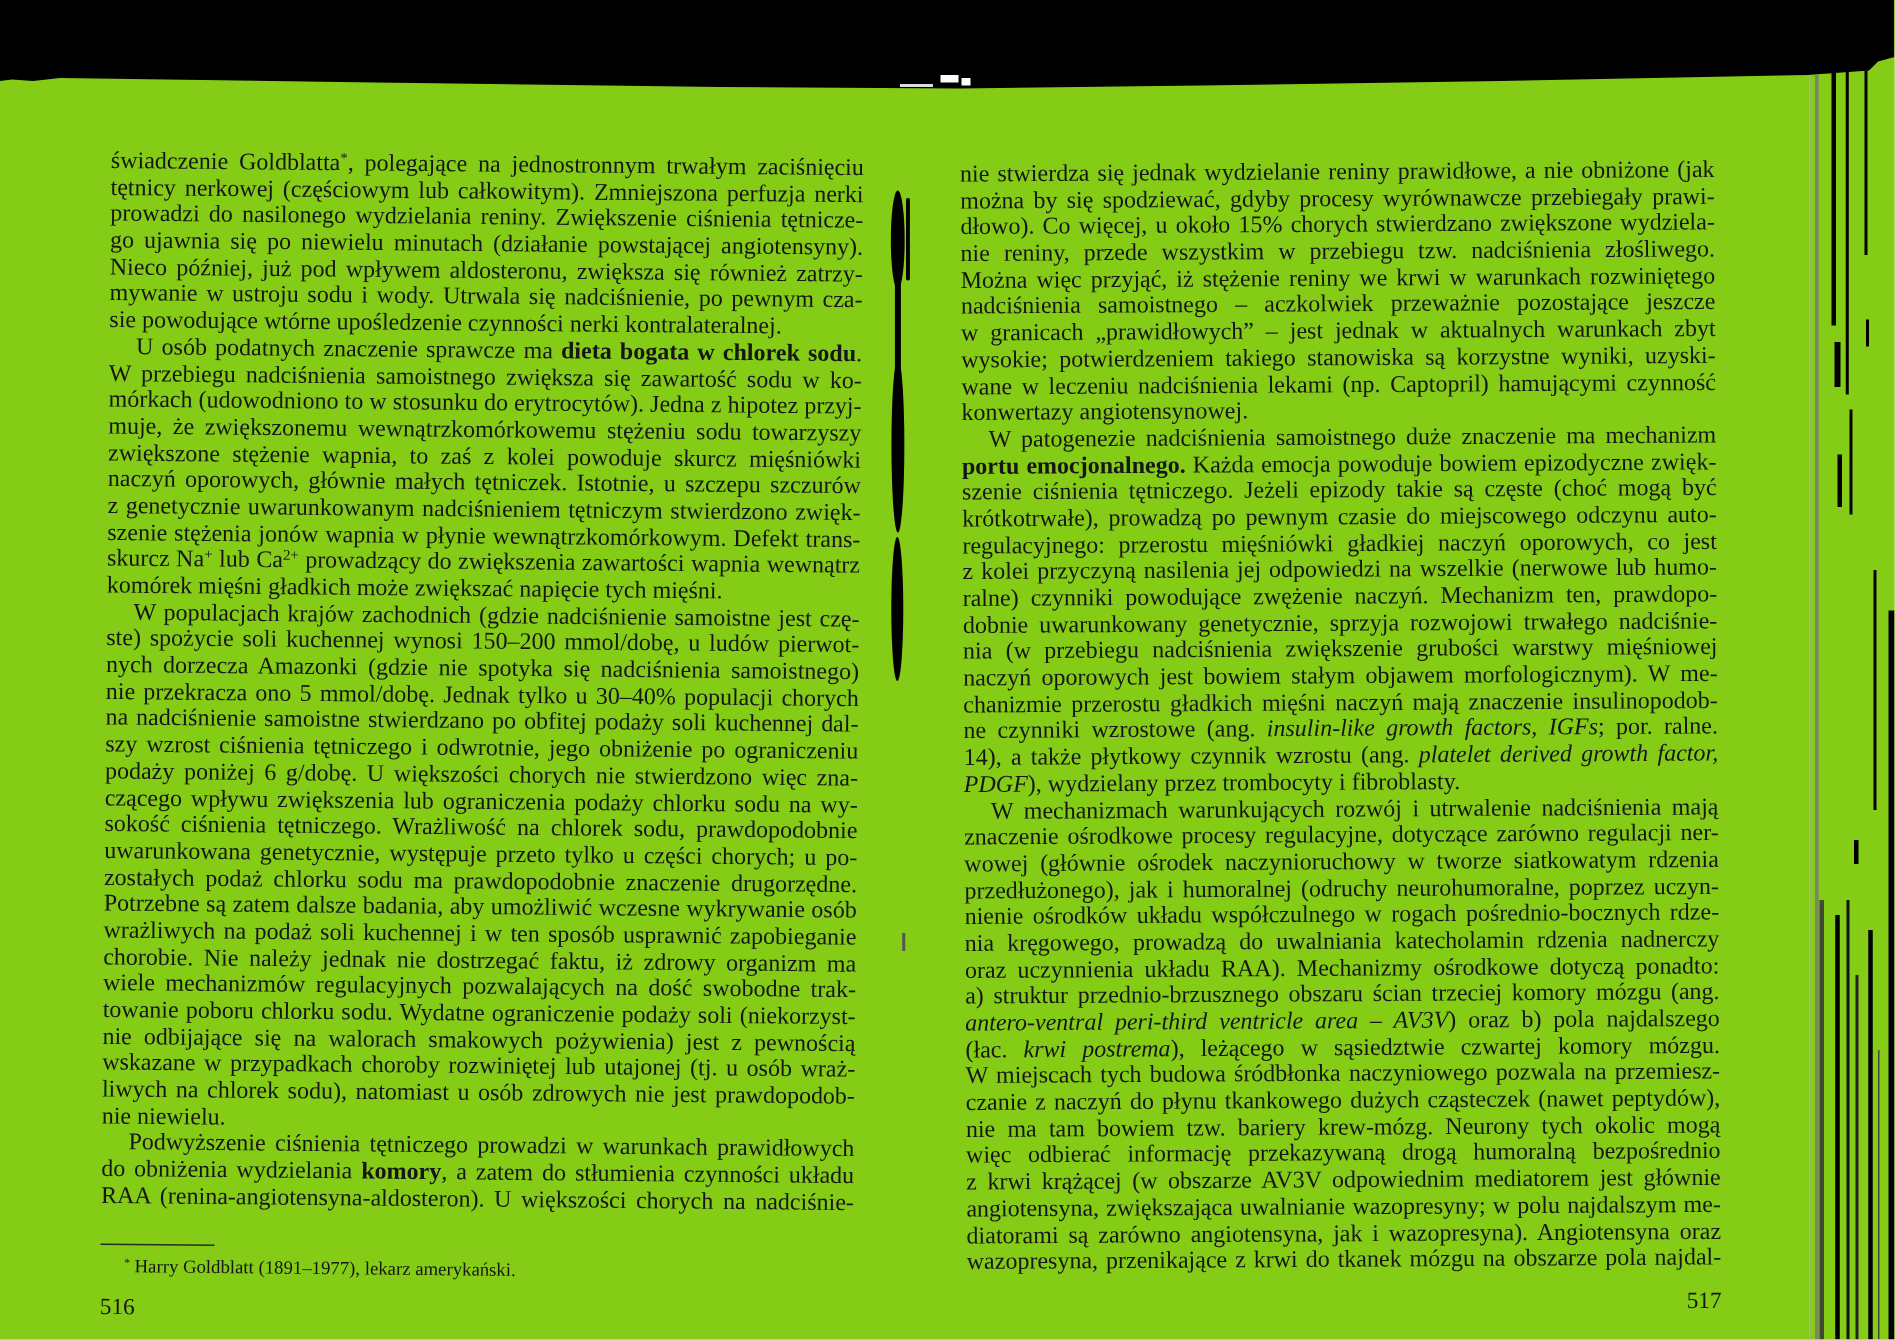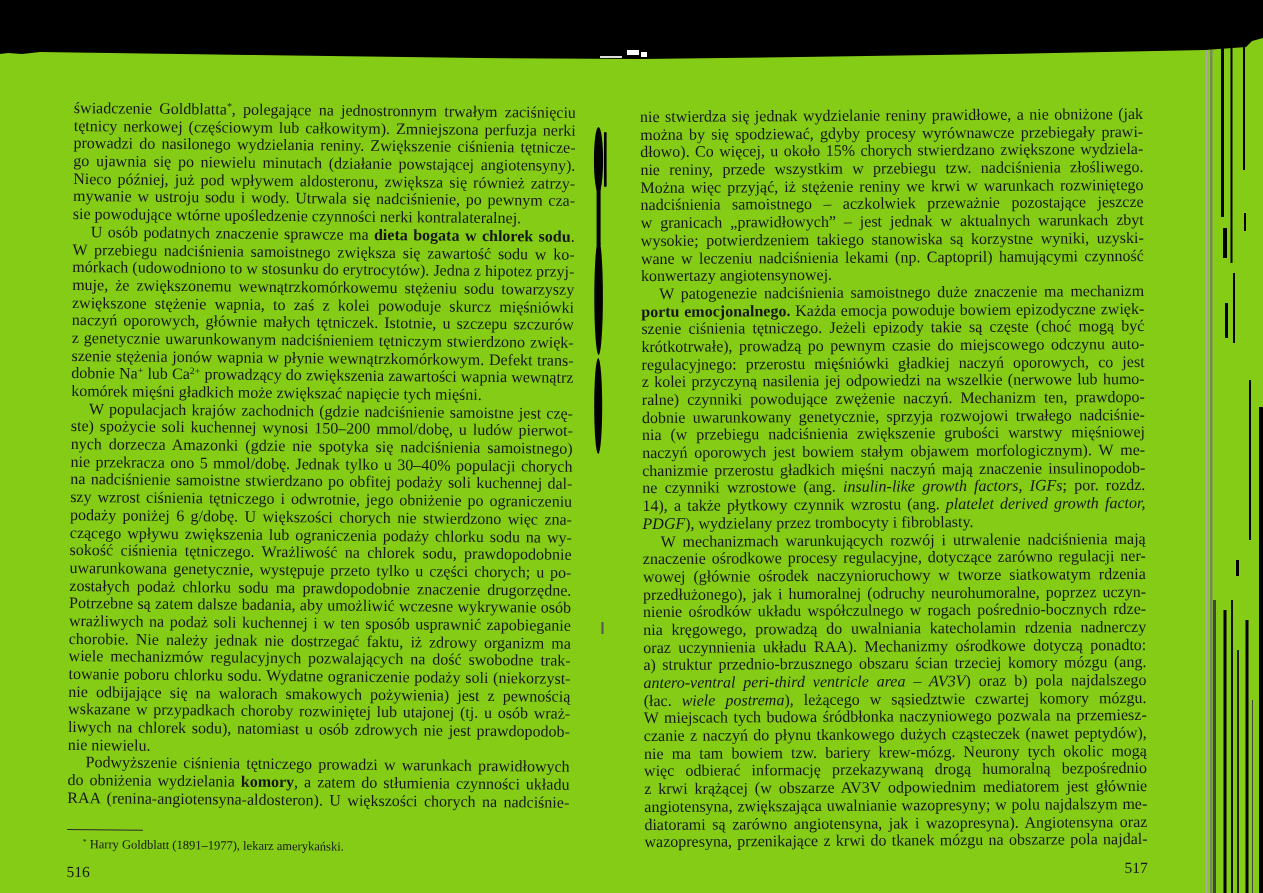--- a/index.html
+++ b/index.html
@@ -87,21 +87,21 @@
         <div class="line"><span>mywanie w ustroju sodu i wody. Utrwala się nadciśnienie, po pewnym cza-</span></div>
         <div class="line para-end"><span>sie powodujące wtórne upośledzenie czynności nerki kontralateralnej.</span></div>
         <div class="line para-start"><span>U osób podatnych znaczenie sprawcze ma </span><b>dieta bogata w chlorek sodu</b><span>.</span></div>
         <div class="line"><span>W przebiegu nadciśnienia samoistnego zwiększa się zawartość sodu w ko-</span></div>
         <div class="line"><span>mórkach (udowodniono to w stosunku do erytrocytów). Jedna z hipotez przyj-</span></div>
         <div class="line"><span>muje, że zwiększonemu wewnątrzkomórkowemu stężeniu sodu towarzyszy</span></div>
         <div class="line"><span>zwiększone stężenie wapnia, to zaś z kolei powoduje skurcz mięśniówki</span></div>
         <div class="line"><span>naczyń oporowych, głównie małych tętniczek. Istotnie, u szczepu szczurów</span></div>
         <div class="line"><span>z genetycznie uwarunkowanym nadciśnieniem tętniczym stwierdzono zwięk-</span></div>
         <div class="line"><span>szenie stężenia jonów wapnia w płynie wewnątrzkomórkowym. Defekt trans-</span></div>
-        <div class="line"><span>dobnie Na</span><span class="sup">+</span><span> lub Ca</span><span class="sup">2+</span><span> prowadzący do zwiększenia zawartości wapnia wewnątrz</span></div>
+        <div class="line"><span>skurcz Na</span><span class="sup">+</span><span> lub Ca</span><span class="sup">2+</span><span> prowadzący do zwiększenia zawartości wapnia wewnątrz</span></div>
         <div class="line para-end"><span>komórek mięśni gładkich może zwiększać napięcie tych mięśni.</span></div>
         <div class="line para-start"><span>W populacjach krajów zachodnich (gdzie nadciśnienie samoistne jest czę-</span></div>
         <div class="line"><span>ste) spożycie soli kuchennej wynosi 150–200 mmol/dobę, u ludów pierwot-</span></div>
         <div class="line"><span>nych dorzecza Amazonki (gdzie nie spotyka się nadciśnienia samoistnego)</span></div>
         <div class="line"><span>nie przekracza ono 5 mmol/dobę. Jednak tylko u 30–40% populacji chorych</span></div>
         <div class="line"><span>na nadciśnienie samoistne stwierdzano po obfitej podaży soli kuchennej dal-</span></div>
         <div class="line"><span>szy wzrost ciśnienia tętniczego i odwrotnie, jego obniżenie po ograniczeniu</span></div>
         <div class="line"><span>podaży poniżej 6 g/dobę. U większości chorych nie stwierdzono więc zna-</span></div>
         <div class="line"><span>czącego wpływu zwiększenia lub ograniczenia podaży chlorku sodu na wy-</span></div>
         <div class="line"><span>sokość ciśnienia tętniczego. Wrażliwość na chlorek sodu, prawdopodobnie</span></div>
@@ -143,33 +143,33 @@
         <div class="line"><b>portu emocjonalnego.</b><span> Każda emocja powoduje bowiem epizodyczne zwięk-</span></div>
         <div class="line"><span>szenie ciśnienia tętniczego. Jeżeli epizody takie są częste (choć mogą być</span></div>
         <div class="line"><span>krótkotrwałe), prowadzą po pewnym czasie do miejscowego odczynu auto-</span></div>
         <div class="line"><span>regulacyjnego: przerostu mięśniówki gładkiej naczyń oporowych, co jest</span></div>
         <div class="line"><span>z kolei przyczyną nasilenia jej odpowiedzi na wszelkie (nerwowe lub humo-</span></div>
         <div class="line"><span>ralne) czynniki powodujące zwężenie naczyń. Mechanizm ten, prawdopo-</span></div>
         <div class="line"><span>dobnie uwarunkowany genetycznie, sprzyja rozwojowi trwałego nadciśnie-</span></div>
         <div class="line"><span>nia (w przebiegu nadciśnienia zwiększenie grubości warstwy mięśniowej</span></div>
         <div class="line"><span>naczyń oporowych jest bowiem stałym objawem morfologicznym). W me-</span></div>
         <div class="line"><span>chanizmie przerostu gładkich mięśni naczyń mają znaczenie insulinopodob-</span></div>
-        <div class="line"><span>ne czynniki wzrostowe (ang. </span><i>insulin-like growth factors, IGFs</i><span>; por. rozdz.</span></div>
+        <div class="line"><span>ne czynniki wzrostowe (ang. </span><i>insulin-like growth factors, IGFs</i><span>; por. ralne.</span></div>
         <div class="line"><span>14), a także płytkowy czynnik wzrostu (ang. </span><i>platelet derived growth factor,</i></div>
         <div class="line para-end"><i>PDGF</i><span>), wydzielany przez trombocyty i fibroblasty.</span></div>
         <div class="line para-start"><span>W mechanizmach warunkujących rozwój i utrwalenie nadciśnienia mają</span></div>
         <div class="line"><span>znaczenie ośrodkowe procesy regulacyjne, dotyczące zarówno regulacji ner-</span></div>
         <div class="line"><span>wowej (głównie ośrodek naczynioruchowy w tworze siatkowatym rdzenia</span></div>
         <div class="line"><span>przedłużonego), jak i humoralnej (odruchy neurohumoralne, poprzez uczyn-</span></div>
         <div class="line"><span>nienie ośrodków układu współczulnego w rogach pośrednio-bocznych rdze-</span></div>
         <div class="line"><span>nia kręgowego, prowadzą do uwalniania katecholamin rdzenia nadnerczy</span></div>
         <div class="line"><span>oraz uczynnienia układu RAA).  Mechanizmy ośrodkowe dotyczą ponadto:</span></div>
         <div class="line"><span>a) struktur przednio-brzusznego obszaru ścian trzeciej komory mózgu (ang.</span></div>
         <div class="line"><i>antero-ventral peri-third ventricle area – AV3V</i><span>) oraz b) pola najdalszego</span></div>
-        <div class="line"><span>(łac. </span><i>wiele postrema</i><span>), leżącego w sąsiedztwie czwartej komory mózgu.</span></div>
+        <div class="line"><span>(łac. </span><i>krwi postrema</i><span>), leżącego w sąsiedztwie czwartej komory mózgu.</span></div>
         <div class="line"><span>W miejscach tych budowa śródbłonka naczyniowego pozwala na przemiesz-</span></div>
         <div class="line"><span>czanie z naczyń do płynu tkankowego dużych cząsteczek (nawet peptydów),</span></div>
         <div class="line"><span>nie ma tam bowiem tzw. bariery krew-mózg. Neurony tych okolic mogą</span></div>
         <div class="line"><span>więc odbierać informację przekazywaną drogą humoralną bezpośrednio</span></div>
         <div class="line"><span>z krwi krążącej (w obszarze AV3V odpowiednim mediatorem jest głównie</span></div>
         <div class="line"><span>angiotensyna, zwiększająca uwalnianie wazopresyny; w polu najdalszym me-</span></div>
         <div class="line"><span>diatorami są zarówno angiotensyna, jak i wazopresyna). Angiotensyna oraz</span></div>
         <div class="line"><span>wazopresyna, przenikające z krwi do tkanek mózgu na obszarze pola najdal-</span></div>
       </div>
     <div class="page-number">517</div>

